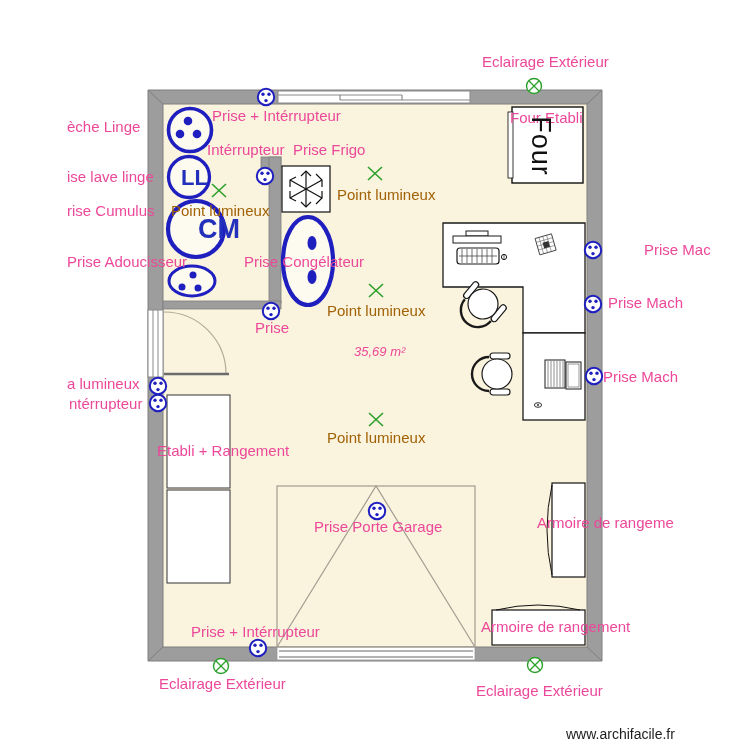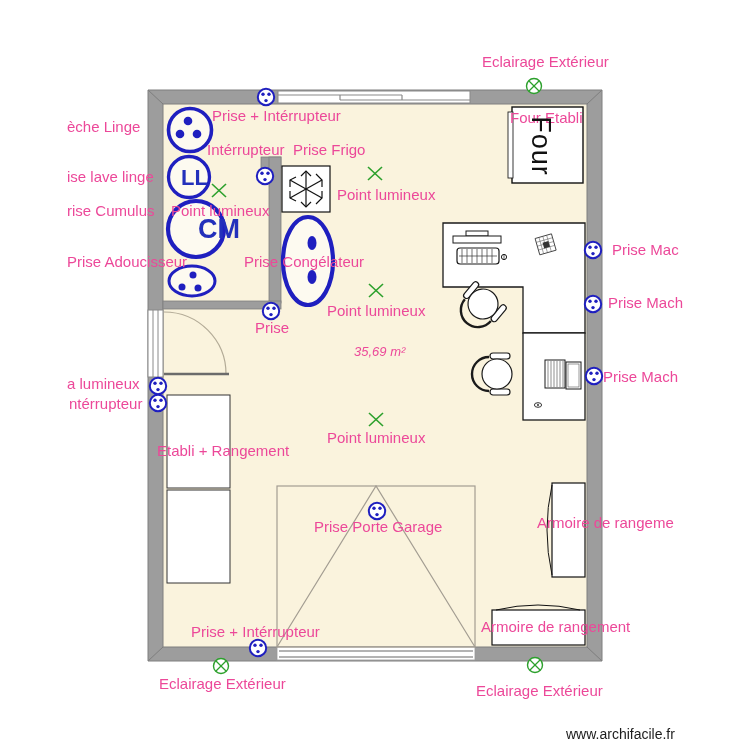--- a/index.html
+++ b/index.html
@@ -1,20 +1,20 @@
 <!DOCTYPE html>
 <html><head>
 <meta charset="utf-8">
 <style>
   html,body{margin:0;padding:0;background:#fff;}
   #stage{position:relative;width:750px;height:750px;background:#ffffff;overflow:hidden;
          font-family:"Liberation Sans",sans-serif;}
   #plan-svg{position:absolute;left:0;top:0;}
   .lbl{position:absolute;font-size:15px;line-height:16px;color:#ec4899;white-space:pre;}
-  .lbl.red{color:#ec4899;}
+  .lbl.red{color:#a16207;}
   .lbl.small{font-size:13px;line-height:14px;font-style:italic;}
   .lbl.watermark{font-size:14px;color:#1c1c1c;}
   .lbl.clip{overflow:hidden;}
   .circle-text{position:absolute;text-align:right;color:#2330bb;font-weight:bold;}
   .four-rot{position:absolute;left:503px;top:131px;width:75px;height:30px;
             transform:rotate(90deg);text-align:center;font-size:27px;line-height:30px;
             color:#111;letter-spacing:1px;}
 </style>
 </head>
 <body>
@@ -310,21 +310,21 @@
 <div class="lbl small" style="left:354px;top:345px">35,69 m²</div>
 <div class="lbl" style="left:67px;top:376px">a lumineux</div>
 <div class="lbl" style="left:69px;top:396px">ntérrupteur</div>
 <div class="lbl" style="left:157px;top:443px">Etabli + Rangement</div>
 <div class="lbl red" style="left:327px;top:430px">Point lumineux</div>
 <div class="lbl" style="left:314px;top:519px">Prise Porte Garage</div>
 <div class="lbl" style="left:191px;top:624px">Prise + Intérrupteur</div>
 <div class="lbl" style="left:159px;top:676px">Eclairage Extérieur</div>
 <div class="lbl" style="left:476px;top:683px">Eclairage Extérieur</div>
 <div class="lbl" style="left:482px;top:54px">Eclairage Extérieur</div>
-<div class="lbl" style="left:612px;top:242px">Prise Mac</div>
+<div class="lbl" style="left:644px;top:242px">Prise Mac</div>
 <div class="lbl" style="left:608px;top:295px">Prise Mach</div>
 <div class="lbl" style="left:603px;top:369px">Prise Mach</div>
 <div class="lbl" style="left:481px;top:619px">Armoire de rangement</div>
 <div class="lbl clip" style="left:537px;top:515px;width:146px">Armoire de rangeme</div>
 <div class="lbl" style="left:510px;top:110px">Four Etabli</div>
 <div class="four-rot">Four</div>
 <div class="circle-text" style="left:170px;top:166px;width:38px;font-size:22px;line-height:24px">LL</div>
 <div class="circle-text" style="left:171px;top:215px;width:69px;font-size:27px;line-height:29px">CM</div>
 <div class="lbl watermark" style="left:566px;top:726px">www.archifacile.fr</div>
 

